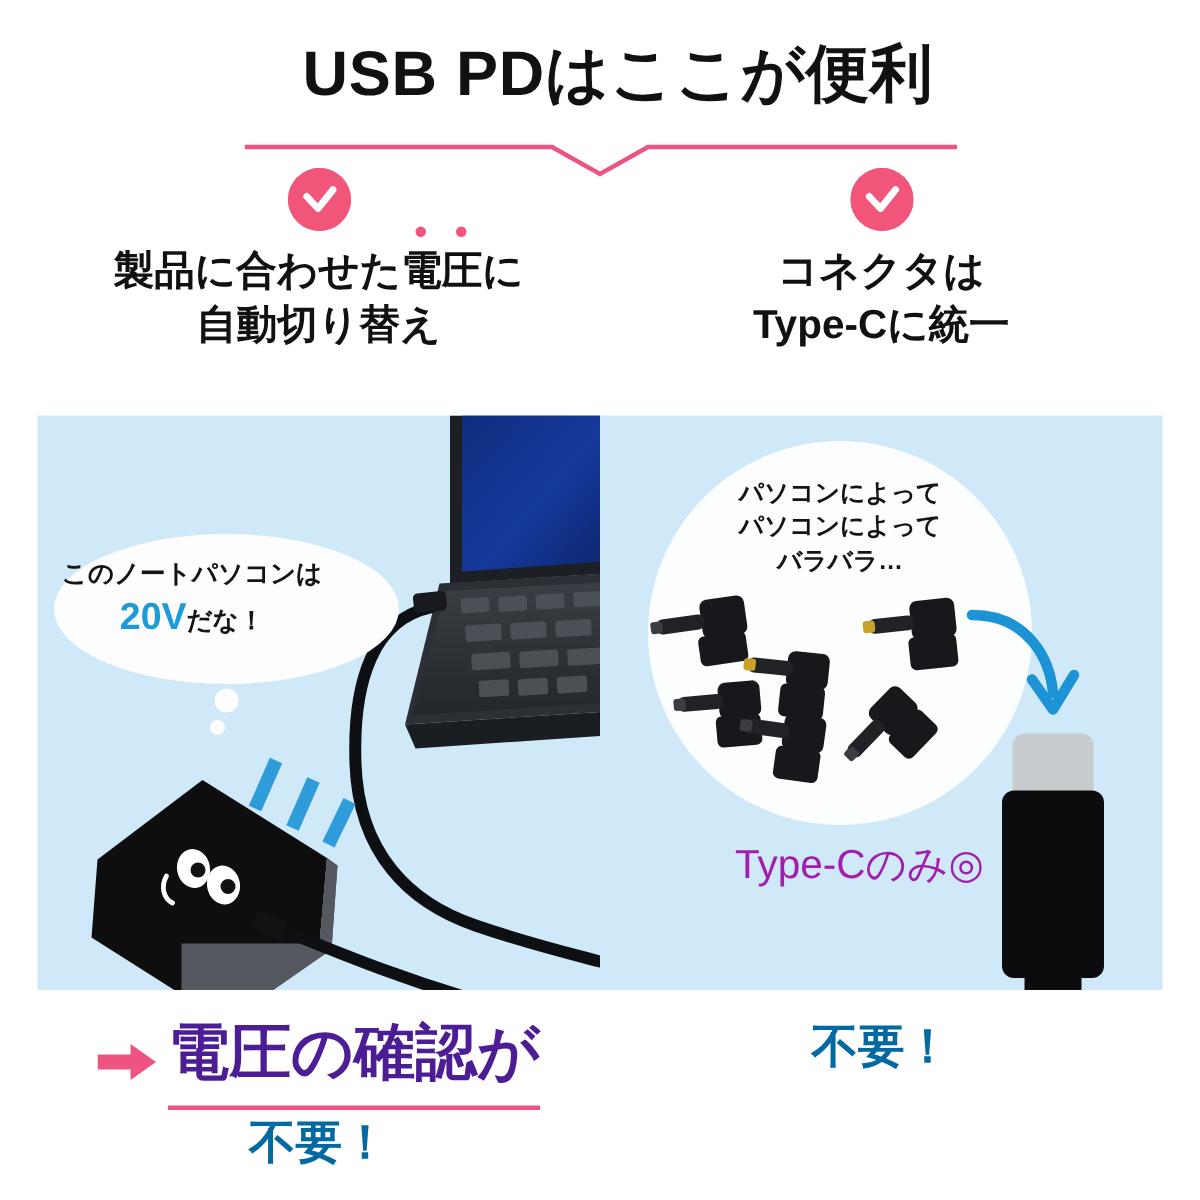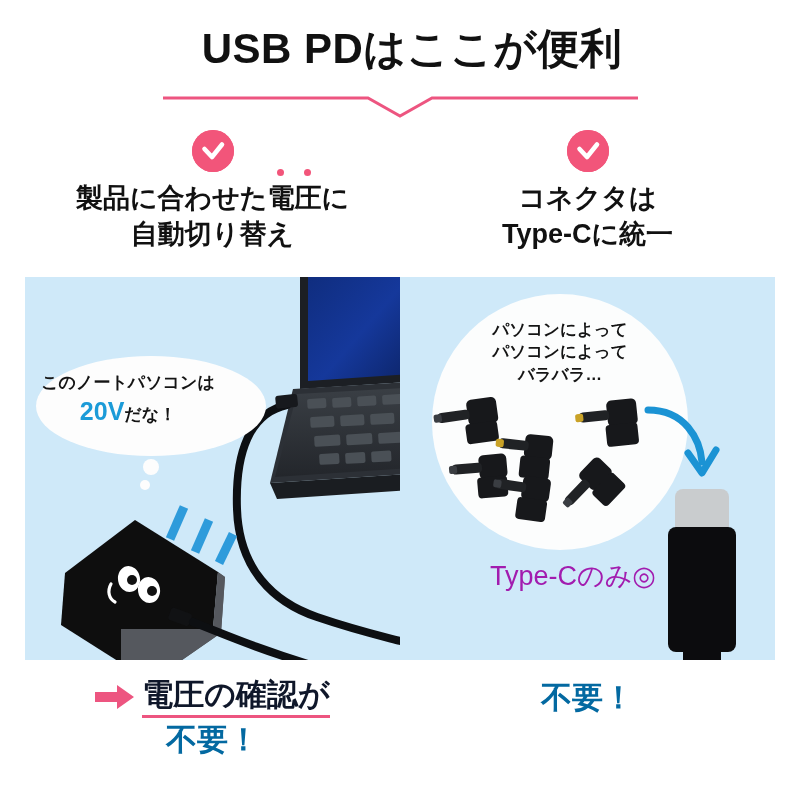--- a/index.html
+++ b/index.html
@@ -37,21 +37,21 @@
     position: absolute;
     left: 163px;
     top: 92px;
     width: 475px;
     height: 26px;
   }
 
   
   .column {
     position: absolute;
-    top: 130px;
+    top: 112px;
     width: 375px;
   }
   #column-left  { left: 25px; }
   #column-right { left: 400px; }
 
   .check-badge {
     width: 42px;
     height: 42px;
     border-radius: 50%;
     background: #F2557A;
@@ -135,25 +135,25 @@
 
   .caption-line1 {
     display: flex;
     align-items: center;
     justify-content: center;
     gap: 7px;
     white-space: nowrap;
   }
   .arrow-glyph { flex: 0 0 auto; display: block; }
   .caption-main {
-    font-size: 31px;
-    font-weight: bold;
-    color: #0f172a;
+    font-size: 41px;
+    font-weight: bold;
+    color: #4c1d95;
     border-bottom: 3.5px solid #ED5580;
-    padding-bottom: 1px;
+    padding-bottom: 11px;
     line-height: 1.22;
   }
   .caption-sub {
     margin-top: 5px;
     font-size: 31px;
     font-weight: bold;
     color: #0369a1;
     line-height: 1.1;
   }
 </style>

